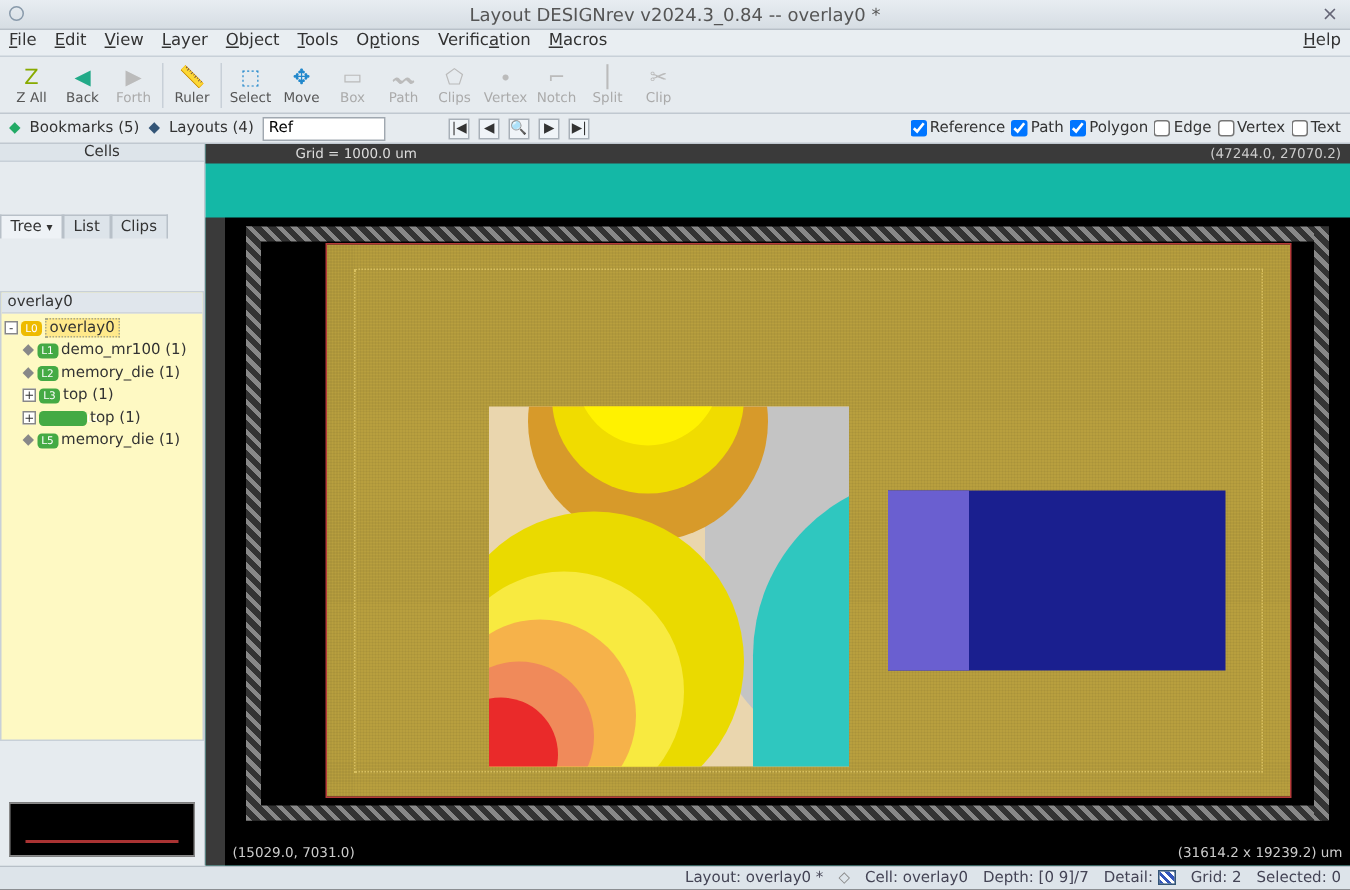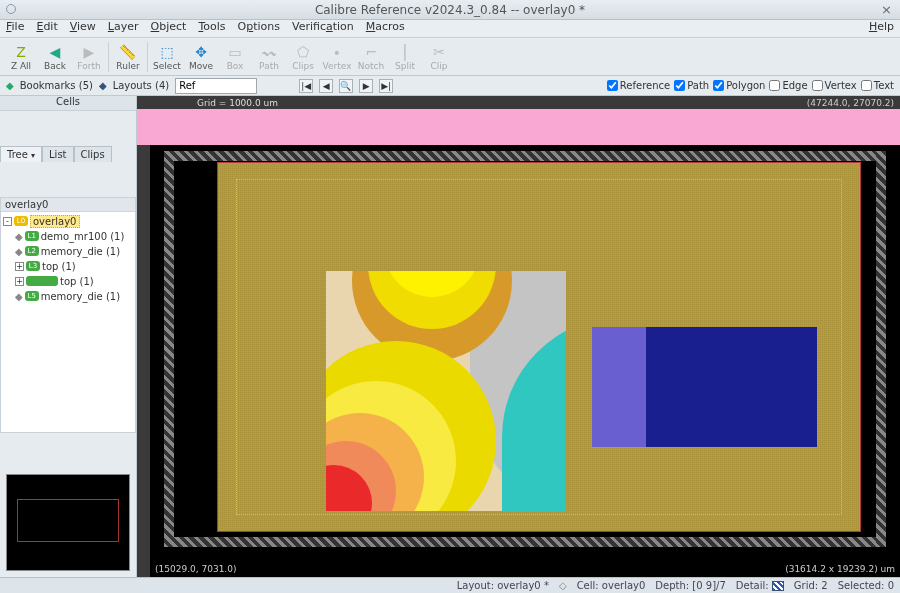--- a/index.html
+++ b/index.html
@@ -34,35 +34,35 @@
 .checks label { display: flex; align-items: center; gap: 2px; font-size: 10px; }
 .checks input { width: 11px; height: 11px; }
 
 
 .main { display: flex; height: 481px; }
 .sidebar { width: 137px; background: #e6ebef; border-right: 1px solid #c0c8d0; display: flex; flex-direction: column; gap: 35px; }
 .cellshdr { height: 16px; font-size: 10px; text-align: center; background: #dde4ea; border-bottom: 1px solid #c8d0d8; }
 .tabs { height: 18px; display: flex; font-size: 10px; }
 .tabs .tab { padding: 2px 6px; border: 1px solid #b8c0c8; background: #dde4ea; border-bottom: none; }
 .tabs .tab.active { background: #eef2f6; }
-.treebox { flex: 0 0 auto; height: 236px; background: #ffffff; border: 1px solid #c8d0d8; overflow: auto; font-size: 10px; }
+.treebox { flex: 0 0 auto; height: 300px; background: #fef9c3; border: 1px solid #c8d0d8; overflow: auto; font-size: 10px; }
 .treebox .hdr { background: #e0e6ec; padding: 1px 4px; border-bottom: 1px solid #d0d6dc; }
 .tree { padding: 2px 0; }
 .tree .row { display: flex; align-items: center; height: 15px; padding-left: 2px; gap: 2px; }
 .tree .tw { width: 9px; height: 9px; border: 1px solid #888; font-size: 8px; line-height: 7px; text-align: center; background: #fff; }
 .tree .badge { width: 14px; height: 10px; border-radius: 3px; font-size: 7px; color: #fff; text-align: center; line-height: 10px; font-weight: normal; }
 .tree .hl { background: #ffe98a; border: 1px dotted #aa8; padding: 0 2px; }
 .tree .ind { margin-left: 12px; }
 .b0 { background: #eb0; } .b1 { background: #4a4; } .b2 { background: #4a4; } .b3 { background: #4a4; } .b4 { background: #4a4; padding-left: 32px; } .b5 { background: #4a4; }
 
 .preview { margin-top: auto; height: 120px; padding: 6px; }
 .preview .pv { width: 100%; height: 100%; background: #000; border: 1px solid #888; position: relative; }
 .preview .pv::after { content:""; position:absolute; left:10px; top:24px; right:10px; bottom:28px; border:1px solid #a33; }
 
-.canvaswrap { flex: 1; display: flex; flex-direction: column; background: #f9a8d4; gap: 36px; }
+.canvaswrap { flex: 1; display: flex; flex-direction: column; background: #14b8a6; gap: 36px; }
 .gridlabel { height: 13px; background: #3a3a3a; color: #ddd; font-size: 9px; padding-left: 60px; display: flex; align-items: center; position: relative; }
 .gridlabel .coord { position: absolute; right: 6px; color: #ccc; }
 .canvasrow { flex: 1; display: flex; border-radius: 22px; }
 .vruler { width: 13px; background: #3a3a3a; }
 .canvas { flex: 1; background: #000; position: relative; overflow: hidden; }
 .coordbl { position: absolute; left: 2px; bottom: 2px; font-size: 9px; color: #ccc; background: rgba(0,0,0,0.3); padding: 1px 3px; }
 .coordbr { position: absolute; right: 2px; bottom: 2px; font-size: 9px; color: #ccc; background: rgba(0,0,0,0.3); padding: 1px 3px; }
 
 
 .frame { position: absolute; left: 14px; right: 14px; top: 6px; bottom: 30px; }
@@ -94,21 +94,21 @@
 .status { height: 16px; background: #dde4ea; border-top: 1px solid #b8c0c8; display: flex; align-items: center; font-size: 10px; padding: 0 6px; gap: 10px; }
 .status .seg { color: #445; text-align: center; }
 .status .right { margin-left: auto; display: flex; gap: 10px; }
 .status .hatchico { width:12px; height:10px; background: repeating-linear-gradient(45deg,#35b 0,#35b 2px,#fff 2px,#fff 4px); border:1px solid #357; display:inline-block; vertical-align:middle; }
 </style>
 </head>
 <body>
 
 <div class="titlebar">
   <span class="circ"></span>
-  <span class="title">Calibre Reference v2024.3_0.84  --  overlay0 *</span>
+  <span class="title">Layout DESIGNrev v2024.3_0.84  --  overlay0 *</span>
   <span class="close">×</span>
 </div>
 
 <div class="menubar">
   <span><u>F</u>ile</span>
   <span><u>E</u>dit</span>
   <span><u>V</u>iew</span>
   <span><u>L</u>ayer</span>
   <span><u>O</u>bject</span>
   <span><u>T</u>ools</span>

